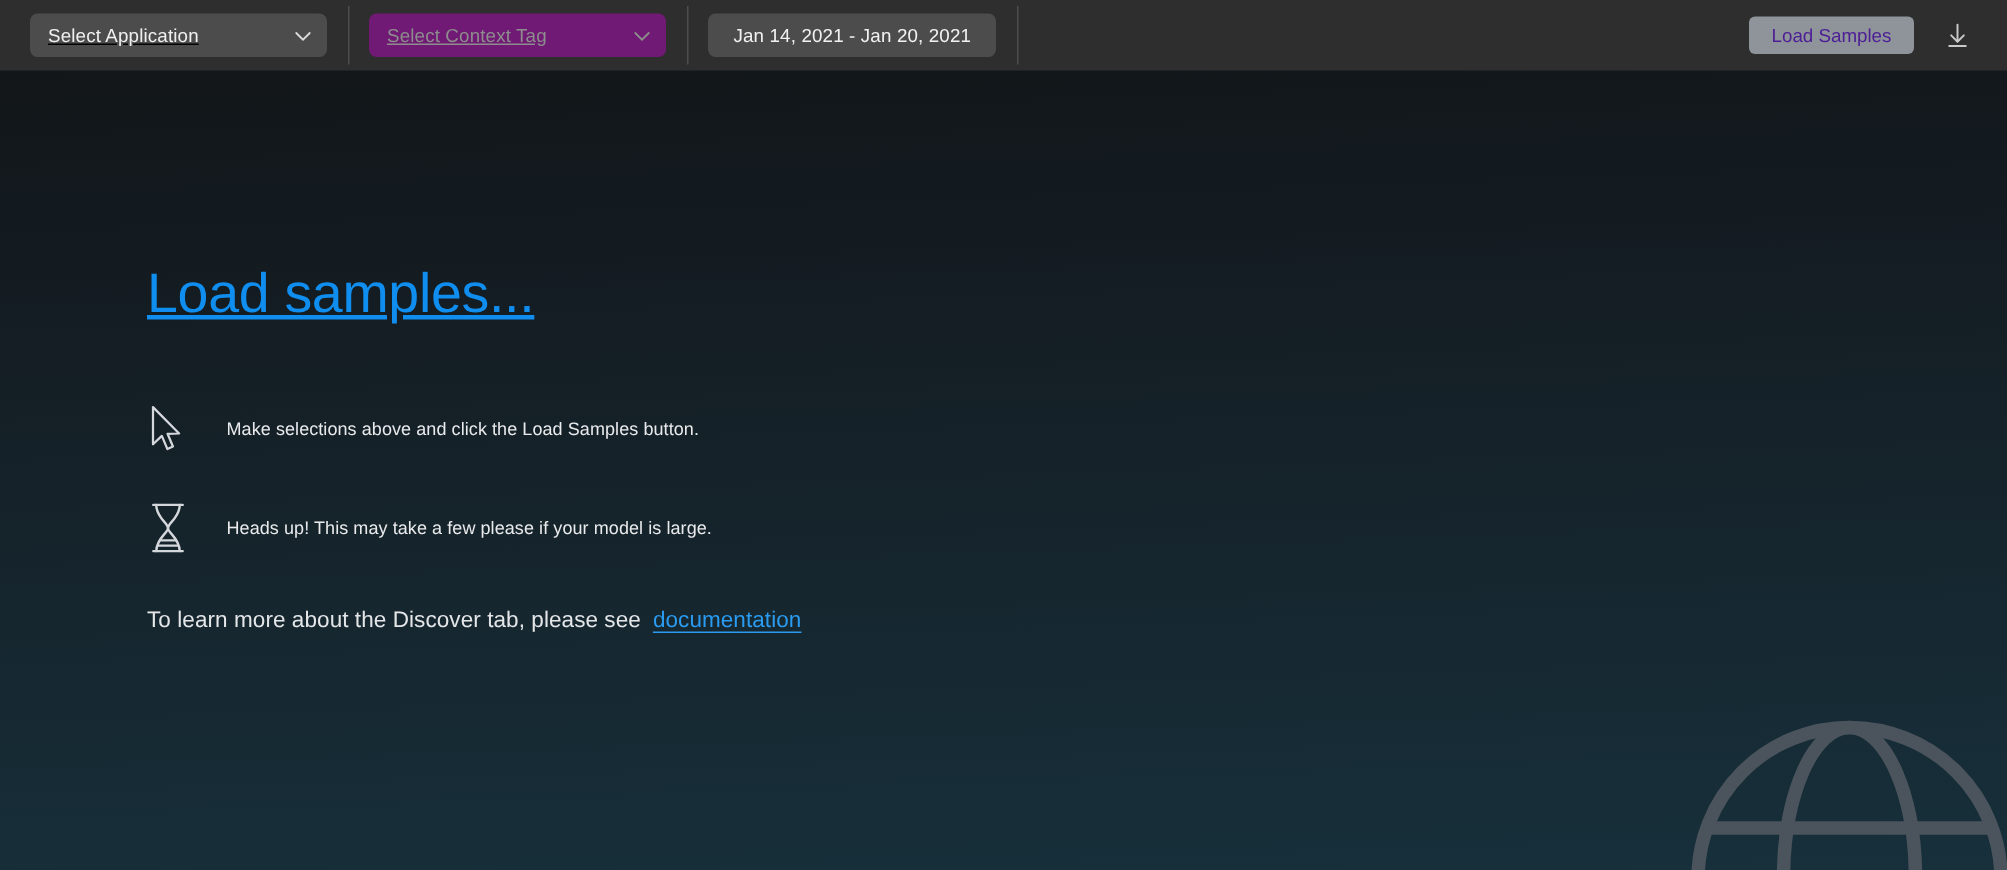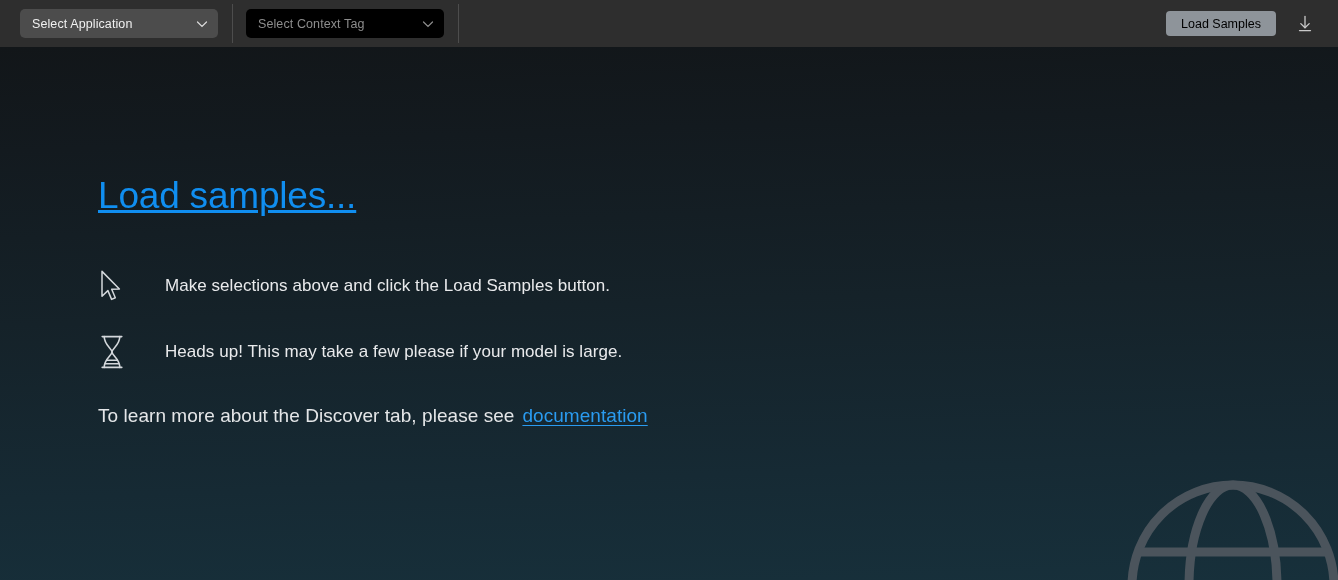--- a/index.html
+++ b/index.html
@@ -27,21 +27,21 @@
     align-items:center;
     position:relative;
   }
   .toolbar-section + .toolbar-section::before {
     content:"";
     position:absolute;
     left:0; top:4px;
     width:1px; height:39px;
     background:#4d4d4d;
   }
-  .sec-app  { padding:0 14px 0 20px; }
+  .sec-app  { padding:0 14px 0 20px;text-decoration:underline; }
   .sec-ctx  { padding:0 14px; }
   .sec-env  { padding:0 14px; }
   .sec-date { padding:0 14px; }
   .sec-right{ flex:1; padding:0 18px 0 14px; display:flex; align-items:center; justify-content:flex-end; }
 
   .dropdown {
     height:29px;
     border-radius:5px;
     display:flex;
     align-items:center;
@@ -52,22 +52,23 @@
     cursor:pointer;
     user-select:none;
   }
   .dropdown.active {
     width:198px;
     background:#4c4c4c;
     color:#f0f0f0;
   }
   .dropdown.muted {
     width:198px;
-    background:#000000;
+    background:#701a75;
     color:#8d8d8d;
+    text-decoration:underline;
   }
   .chev { width:14px; height:14px; display:block; flex:0 0 auto; }
   .chev svg { display:block; }
 
   .date-btn {
     height:29px;
     border-radius:5px;
     background:#4c4c4c;
     color:#f2f2f2;
     font-size:12.5px;
@@ -78,21 +79,21 @@
     padding:0 17px;
     cursor:pointer;
     user-select:none;
   }
 
   .load-btn {
     height:25px;
     min-width:110px;
     border-radius:4px;
     background:#8e949a;
-    color:#000000;
+    color:#4c1d95;
     font-size:12.5px;
     display:flex;
     align-items:center;
     justify-content:center;
     padding:0 13px;
     cursor:default;
     user-select:none;
   }
   .dl-icon {
     width:30px; height:30px;
@@ -148,32 +149,32 @@
   .msg-row.row2 { top:287px; }
 
   .msg-icon {
     width:40px;
     display:flex;
     align-items:center;
     justify-content:flex-start;
     flex:0 0 40px;
   }
   .msg-text {
-    font-size:17px;
+    font-size:12px;
     color:#e9eaec;
-    margin-left:27px;
+    margin-left:13px;
     white-space:nowrap;
     letter-spacing:.05px;
   }
 
   .doc-line {
     position:absolute;
     left:0;
     top:358px;
-    font-size:19px;
+    font-size:15px;
     color:#e4e6e8;
     white-space:nowrap;
     letter-spacing:.05px;
   }
   .doc-link {
     color:#2a9bf0;
     text-decoration:underline;
     text-underline-offset:3px;
     margin-left:8px;
     cursor:pointer;
@@ -200,20 +201,23 @@
       <span>Select Context Tag</span>
       <span class="chev">
         <svg width="14" height="14" viewBox="0 0 14 14" fill="none">
           <path d="M2.5 5 L7 9.5 L11.5 5" stroke="#8d8d8d" stroke-width="1.2" fill="none" stroke-linecap="round"></path>
         </svg>
       </span>
     </div>
   </div>
 
 
+  <div class="toolbar-section sec-date">
+    <div class="date-btn">Jan 14, 2021 - Jan 20, 2021</div>
+  </div>
 
   <div class="toolbar-section sec-right">
     <div class="load-btn">Load Samples</div>
     <div class="dl-icon">
       <svg width="20" height="20" viewBox="0 0 20 20" fill="none">
         <path d="M10 2.5 L10 13.5" stroke="#c9c9c9" stroke-width="1.3" stroke-linecap="round"></path>
         <path d="M5.8 9.6 L10 13.8 L14.2 9.6" stroke="#c9c9c9" stroke-width="1.3" fill="none" stroke-linecap="round" stroke-linejoin="round"></path>
         <path d="M4.5 16.6 L15.5 16.6" stroke="#c9c9c9" stroke-width="1.3" stroke-linecap="round"></path>
       </svg>
     </div>

